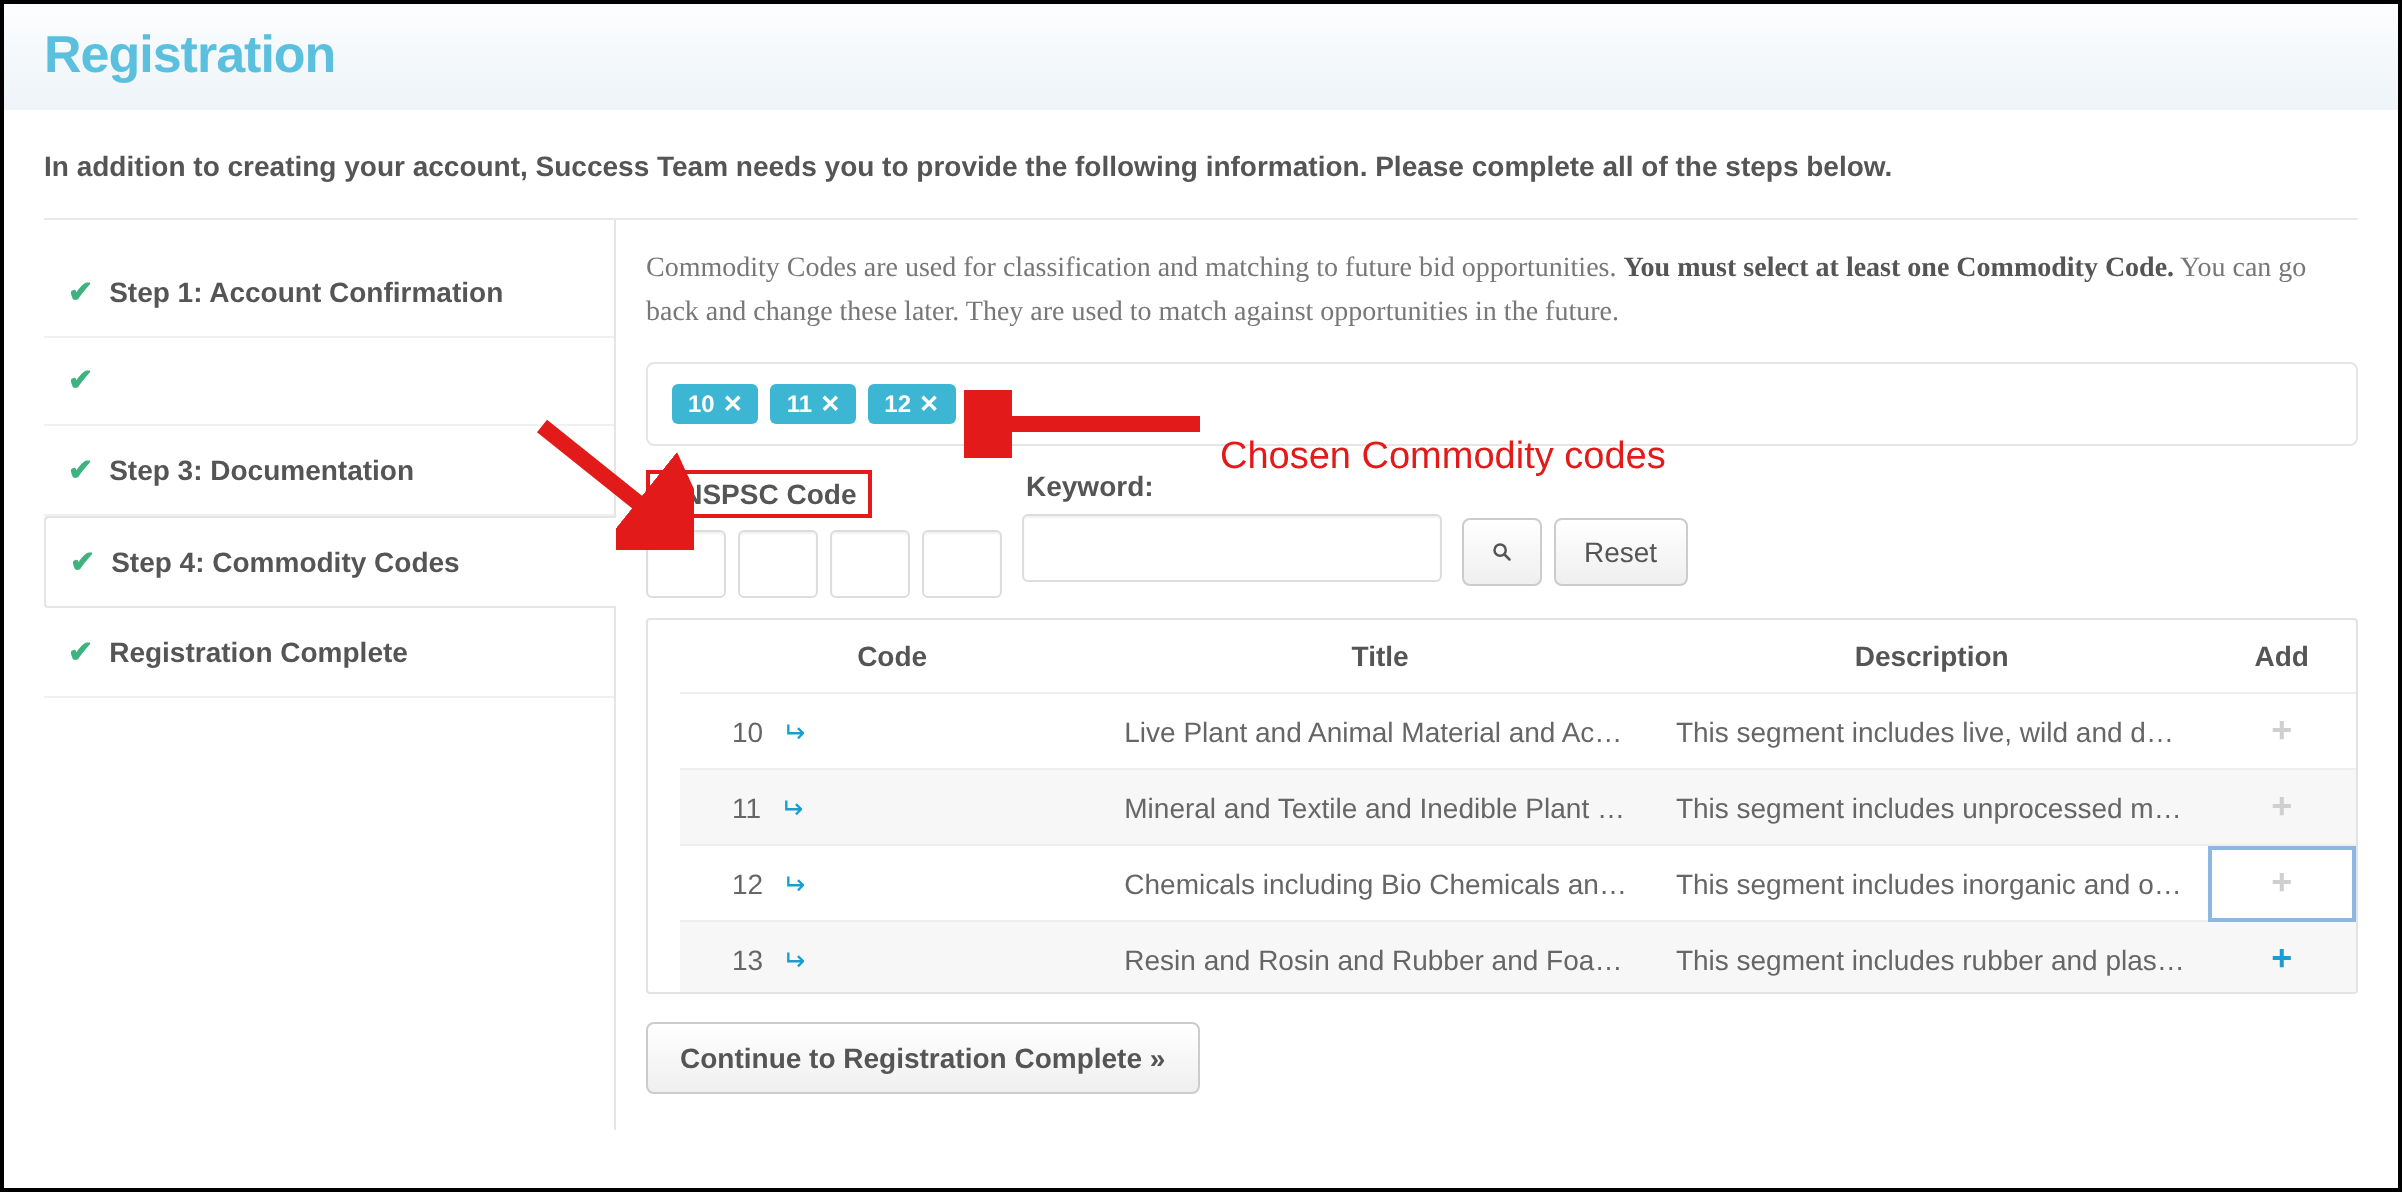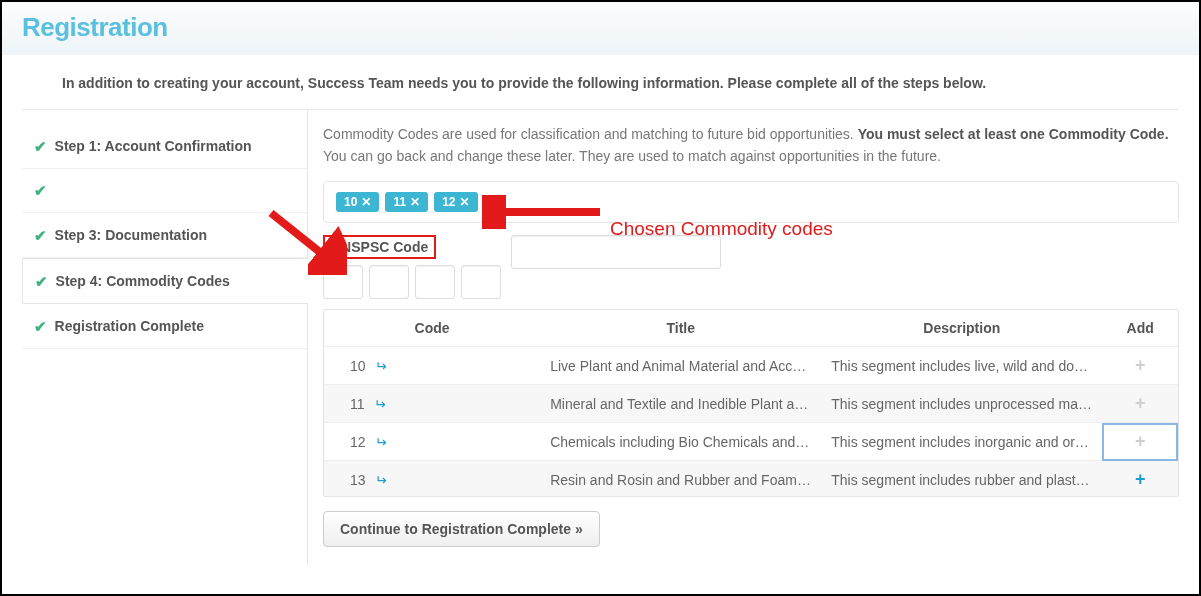--- a/index.html
+++ b/index.html
@@ -26,21 +26,20 @@
       color: #5bc0de;
       font-weight: 600;
       letter-spacing: -0.5px;
     }
 
     .intro-row {
       padding: 20px 20px 18px;
       font-weight: bold;
       color: #555;
       font-size: 14px;
-      margin-left: 40px;
     }
 
     .hr {
       border-top: 1px solid #e8e8e8;
       margin: 0 20px;
     }
 
     .content-row { display: flex; align-items: stretch; }
 
     .steps-col {
@@ -76,20 +75,21 @@
       flex: 1;
       border-left: 1px solid #e5e5e5;
       padding: 14px 20px 18px 15px;
       min-width: 0;
     }
 
     .hint-text {
       color: #777;
       margin-bottom: 14px;
       line-height: 1.55;
+      font-family: Liberation Serif, serif;
     }
     .hint-text b { color: #555; }
 
     .chosen-wrap {
       border: 1px solid #e5e5e5;
       border-radius: 4px;
       padding: 10px 12px;
       display: flex;
       gap: 6px;
       align-items: center;
@@ -162,20 +162,21 @@
     }
     .btn-search { width: 40px; }
     .btn-search svg { display: block; }
 
     .table-scroll {
       border: 1px solid #e3e3e3;
       border-radius: 2px;
       max-height: 188px;
       overflow-y: auto;
       position: relative;
+      padding-left: 16px;
     }
     table { width: 100%; border-collapse: collapse; table-layout: fixed; }
     th {
       font-weight: bold;
       color: #555;
       text-align: center;
       padding: 10px 8px;
       font-size: 14px;
     }
     tbody td {
@@ -271,21 +272,31 @@
         <div>
           <span class="un-label">UNSPSC Code</span>
           <div class="code-boxes">
             <input class="code-box" style="">
             <input class="code-box" style="">
             <input class="code-box" style="">
             <input class="code-box" style="">
           </div>
         </div>
         <div>
+          <span class="kw-label">Keyword:</span>
           <input class="kw-input" type="text" style="">
+        </div>
+        <div style="padding-top:24px;display:flex;gap:6px;">
+          <button class="btn btn-search">
+            <svg width="14" height="14" viewBox="0 0 16 16" fill="none">
+                <circle cx="6.5" cy="6.5" r="4.5" stroke="#555" stroke-width="2"></circle>
+                <line x1="10.2" y1="10.2" x2="14" y2="14" stroke="#555" stroke-width="2" stroke-linecap="round"></line>
+              </svg>
+          </button>
+          <button class="btn">Reset</button>
         </div>
       </div>
 
       <div class="table-scroll">
         <table>
           <colgroup>
             <col style="width:200px">
               <col style="width:260px">
               <col style="width:260px">
               <col style="width:70px">

